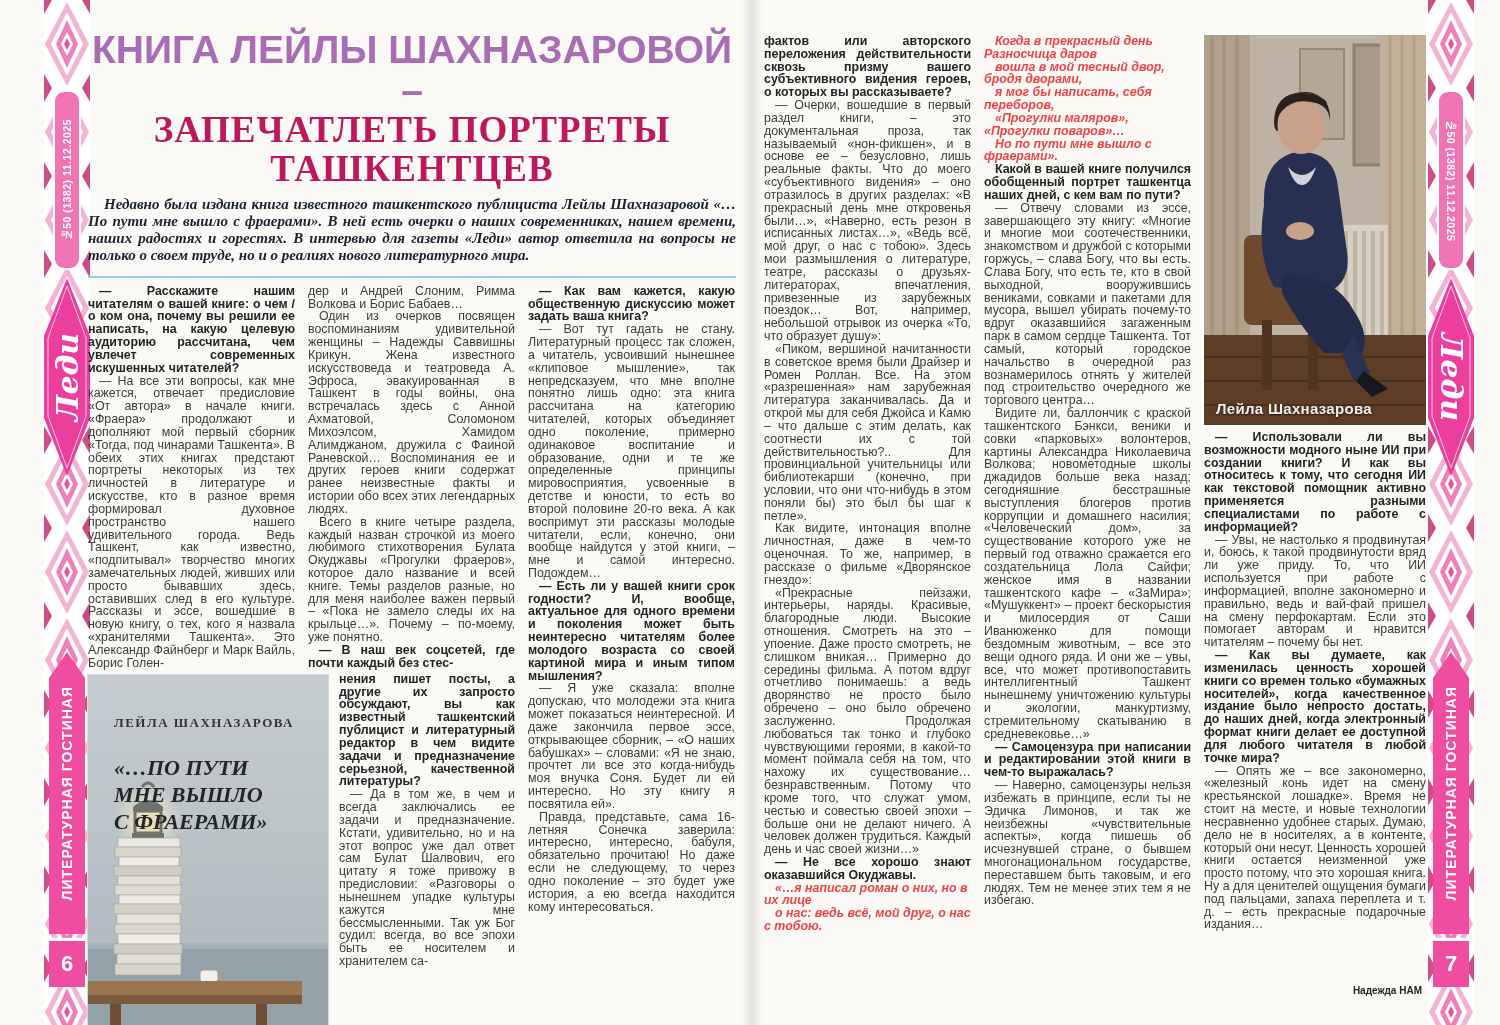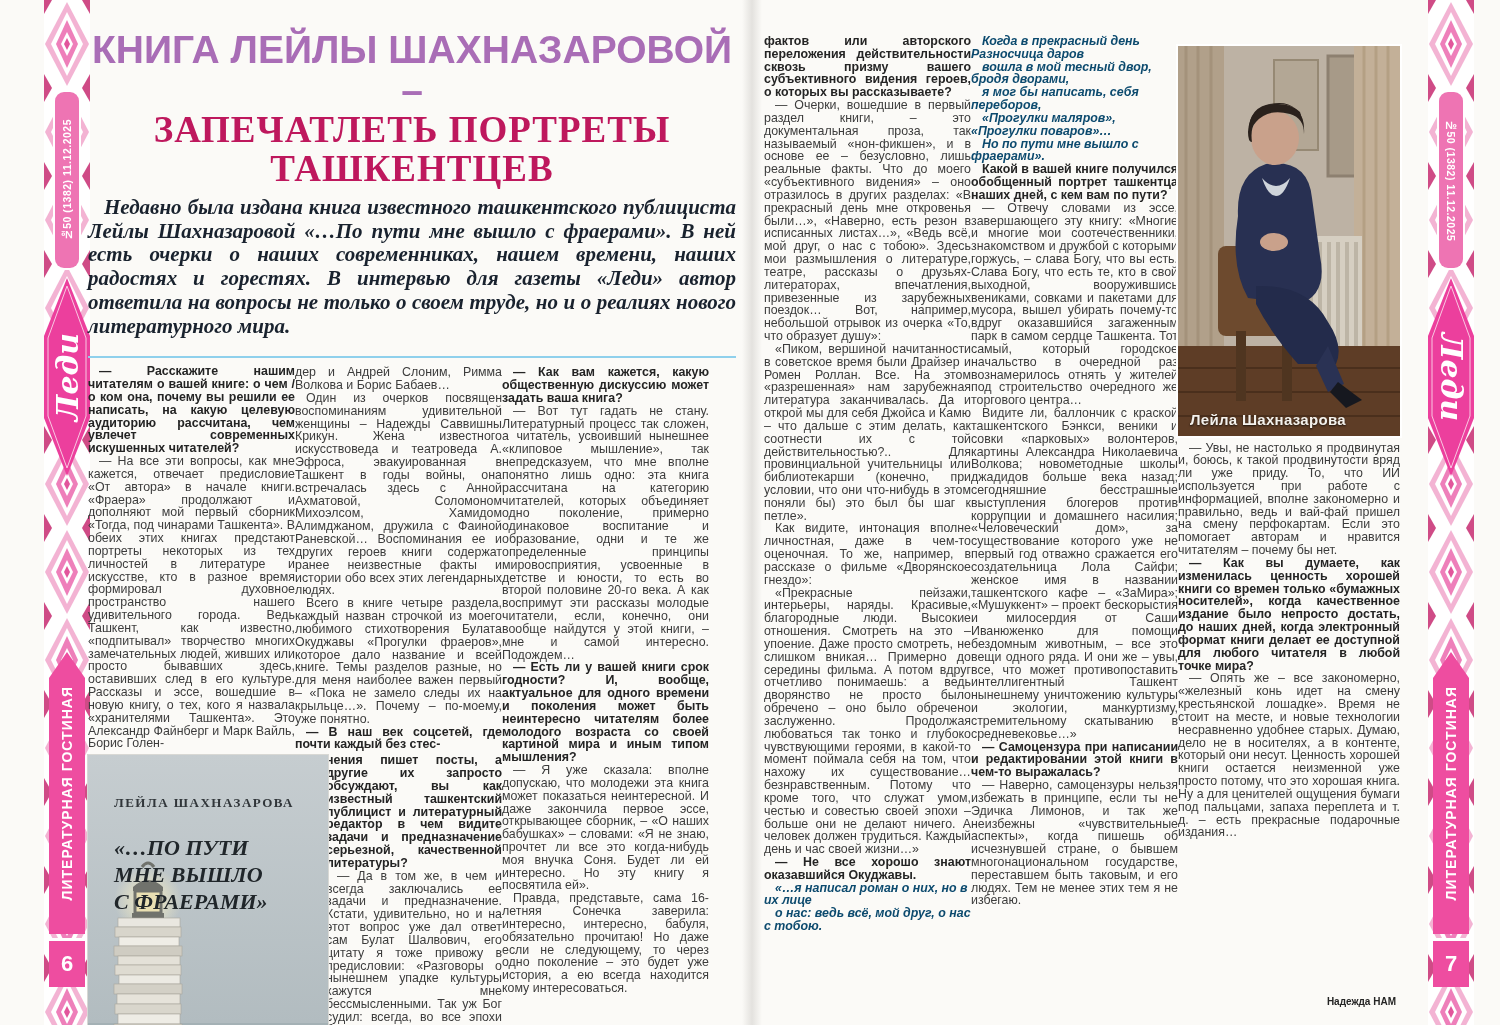--- a/index.html
+++ b/index.html
@@ -48,33 +48,33 @@
   
   .seam{position:absolute;top:0;left:742px;width:20px;height:1025px;
     background:linear-gradient(90deg,rgba(0,0,0,0) 0%,rgba(120,115,110,.18) 50%,rgba(0,0,0,0) 100%);}
   .page{position:absolute;top:0;height:1025px;}
   .page-left{left:88px;width:648px;}
   .page-right{left:764px;width:650px;}
   .headline{margin:0;text-align:center;font-weight:bold;line-height:1.04;letter-spacing:0;}
   .headline.l1{padding-top:30px;font-size:39px;color:#a96db6;}
   .headline.l2{font-size:37px;color:#be185d;letter-spacing:1px;font-family:Liberation Serif, serif;}
   .lead{
-    margin:8px 0 18px 0;font-family:"Liberation Serif",serif;font-weight:bold;font-style:italic;
-    font-size:21px;line-height:1.13;color:#19222e;text-align:justify;text-indent:16px;
+    margin:8px 0 12px 0;font-family:"Liberation Serif",serif;font-weight:bold;font-style:italic;
+    font-size:15px;line-height:1.13;color:#19222e;text-align:justify;text-indent:16px;
   }
   .divider{margin-top:8px;height:2px;background:#8fd0ec;}
-  .cols{display:flex;margin-top:7px;align-items:center;}
+  .cols{display:flex;gap:13px;margin-top:7px;}
   .col{width:207px;flex:0 0 auto;}
   .rcols{padding-top:28px;}
   .para{margin:0;font-size:12.4px;line-height:1.035;text-align:justify;text-indent:11px;
     overflow-wrap:anywhere;}
   .para.q{font-weight:bold;color:#242424;}
   .para.qc{font-weight:bold;color:#242424;text-indent:0;}
   .para.ac{text-indent:0;}
-  .para.verse{font-weight:bold;font-style:italic;color:#0c4a6e;text-align:left;}
+  .para.verse{font-weight:bold;font-style:italic;color:#ef4444;text-align:left;}
   .clip{overflow:hidden;}
   .c1text{height:386px;}
   .c2top{height:388px;}
   .c2bot{width:176px;margin-left:31px;height:392px;}
   
   .bookfig{position:relative;width:240px;height:392px;margin-top:4px;box-shadow:0 0 0 1px #d8d8d4;}
   
   .photofig{position:relative;width:222px;height:390px;margin-bottom:6px;box-shadow:0 0 0 2px #fff;}
   .photo-caption{
     position:absolute;left:12px;bottom:8px;color:#f4f1ec;font-weight:bold;font-size:15px;
@@ -308,20 +308,21 @@
           <ellipse cx="97" cy="92" rx="24" ry="27" fill="#c9a18b"></ellipse>
           <path d="M70 86 Q72 56 100 58 Q128 58 126 88 Q126 72 112 68 Q90 62 78 76 Q72 82 74 96 Q70 96 70 86 Z" fill="#2a211c"></path>
           <path d="M72 92 Q66 66 92 58 Q120 52 126 80 L122 66 Q108 54 88 60 Q70 68 72 92 Z" fill="#2a211c"></path>
           <path d="M84 132 Q98 148 112 132 Q106 150 98 150 Q90 150 84 132 Z" fill="#cfd4da"></path>
           <ellipse cx="96" cy="196" rx="14" ry="9" fill="#c9a18b"></ellipse>
         </svg>
         <div class="photo-caption">Лейла Шахназарова</div>
       </div>
 
       <div class="clip" style="height:540px;">
+          <p class="para q">— Использовали ли вы возможности модного ныне ИИ при создании книги? И как вы относитесь к тому, что сегодня ИИ как текстовой помощник активно применяется разными специалистами по работе с информацией?</p>
           <p class="para a">— Увы, не настолько я продвинутая и, боюсь, к такой продвинутости вряд ли уже приду. То, что ИИ используется при работе с информацией, вполне закономерно и правильно, ведь и вай-фай пришел на смену перфокартам. Если это помогает авторам и нравится читателям – почему бы нет.</p>
           <p class="para q">— Как вы думаете, как изменилась ценность хорошей книги со времен только «бумажных носителей», когда качественное издание было непросто достать, до наших дней, когда электронный формат книги делает ее доступной для любого читателя в любой точке мира?</p>
           <p class="para a">— Опять же – все закономерно, «железный конь идет на смену крестьянской лошадке». Время не стоит на месте, и новые технологии несравненно удобнее старых. Думаю, дело не в носителях, а в контенте, который они несут. Ценность хорошей книги остается неизменной уже просто потому, что это хорошая книга. Ну а для ценителей ощущения бумаги под пальцами, запаха переплета и т. д. – есть прекрасные подарочные издания…</p>
         </div>
       <div class="byline">Надежда НАМ</div>
     </div>
   </div>
 </div>
 
 </body></html>

